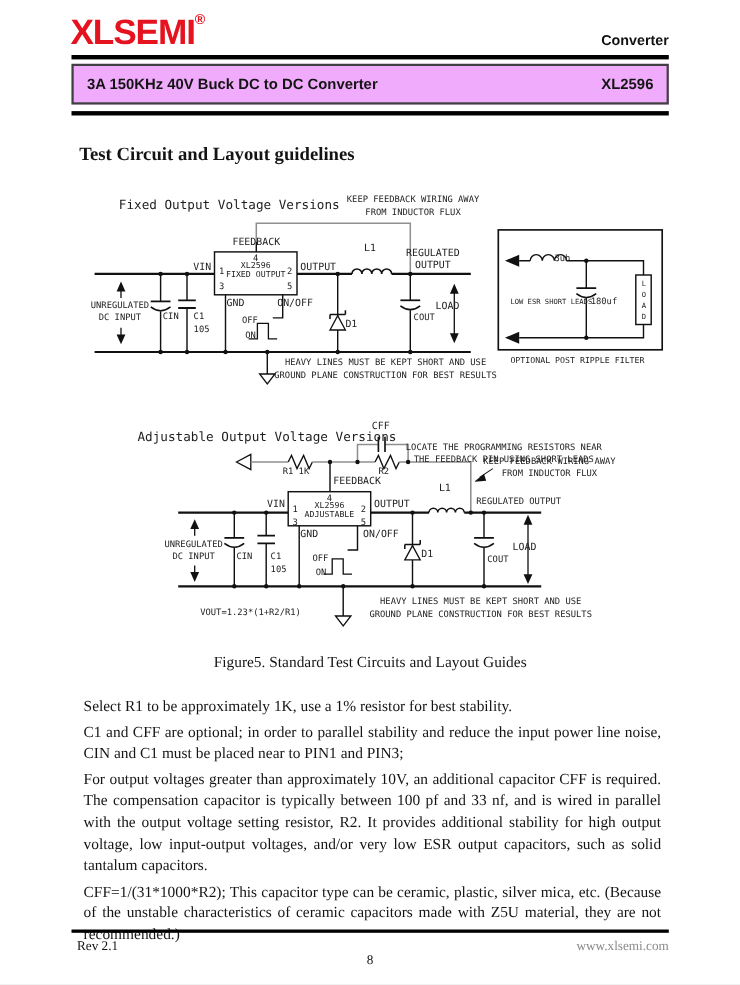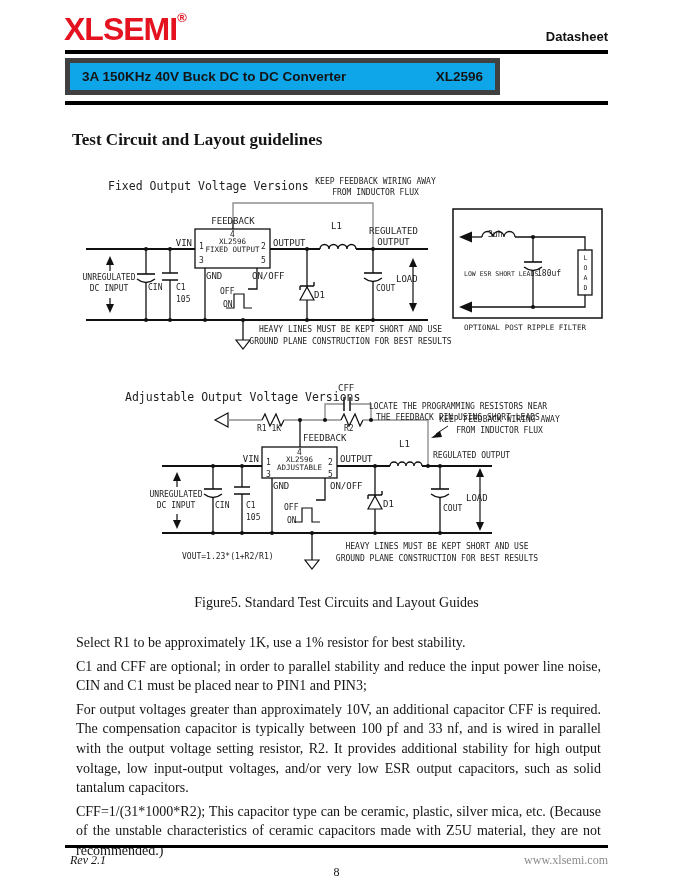--- a/index.html
+++ b/index.html
@@ -8,22 +8,22 @@
     background:#ffffff; overflow:hidden;
     font-family:"Liberation Serif", serif; color:#141414;
   }
   
   .logo { position:absolute; left:64px; top:10px; font-family:"Liberation Sans",sans-serif;
           font-weight:bold; font-size:32px; letter-spacing:-1px; color:#e4131f; }
   .logo .reg { font-size:13px; font-weight:bold; vertical-align:18px; letter-spacing:0; }
   .doctype { position:absolute; left:408px; top:29px; width:200px; text-align:right;
              font-family:"Liberation Sans",sans-serif; font-weight:bold; font-size:13px; color:#111; }
   .rule { position:absolute; left:65px; width:543px; background:#000; }
-  .titlebar { position:absolute; left:65px; top:58px; width:435px; height:37px;
-              background:#0ea5e9; border:5px solid #404040; box-sizing:border-box;
+  .titlebar { position:absolute; left:65px; top:58px; width:543px; height:37px;
+              background:#f0abfc; border:2px solid #404040; box-sizing:border-box;
               display:flex; align-items:center; justify-content:space-between;
               font-family:"Liberation Sans",sans-serif; font-weight:bold; font-size:13.5px; }
   .titlebar .lt { padding-left:12px; }
   .titlebar .rt { padding-right:12px; }
   .heading { position:absolute; left:72px; top:130px; font-size:17px; font-weight:bold; }
   
   .lbl { position:absolute; white-space:nowrap; font-family:"DejaVu Sans Mono",monospace;
          color:#1d1d1d; line-height:1.15; }
   .s11 { font-size:11.5px; }
   .s9  { font-size:9px; }
@@ -32,32 +32,32 @@
   .s65 { font-size:6.5px; }
   .ctr { text-align:center; }
   .note { line-height:11px; }
   .vert { writing-mode:vertical-lr; text-orientation:upright; letter-spacing:2px; }
   svg.schem { position:absolute; left:0; top:170px; }
   
   .caption { position:absolute; left:0; top:595px; width:100%; text-align:center; font-size:14px; }
   .bodytext { position:absolute; left:72px; top:629px; width:533px; font-size:14px;
               line-height:19.6px; text-align:justify; }
   .bodytext p { margin:4px; }
-  .footer-rev { position:absolute; left:70px; top:853px; font-size:12px;font-style:italic; }
+  .footer-rev { position:absolute; left:70px; top:853px; font-size:12px; }
   .footer-url { position:absolute; left:408px; top:853px; width:200px; text-align:right;
                 font-size:12px; color:#8b8b8b; }
   .footer-page { position:absolute; left:0; top:865px; width:100%; text-align:center; font-size:12px; }
 </style>
 </head>
 <body>
 
 <div class="page">
 
   <div class="logo"><span>XLSEMI</span><span class="reg">®</span></div>
-  <div class="doctype">Datasheet</div>
+  <div class="doctype">Converter</div>
   <div class="rule" style="top:50px;height:4px;"></div>
   <div class="titlebar">
     <span class="lt">3A 150KHz 40V Buck DC to DC Converter</span>
     <span class="rt">XL2596</span>
   </div>
   <div class="rule" style="top:101px;height:4px;"></div>
 
   <div class="heading">Test Circuit and Layout guidelines</div>
 
   <svg class="schem" width="673" height="420" viewBox="0 0 673 420">
@@ -276,21 +276,21 @@
     <div>REGULATED</div>
     <div>OUTPUT</div>
   </div>
   <span class="lbl s8" style="left:376px;top:284px;">COUT</span>
   <span class="lbl s9" style="left:396px;top:274px;">LOAD</span>
   <div class="lbl s8 ctr" style="left:248px;top:324px;width:205px;line-height:11.5px;">
     <div>HEAVY LINES MUST BE KEPT SHORT AND USE</div>
     <div>GROUND PLANE CONSTRUCTION FOR BEST RESULTS</div>
   </div>
 
-  <span class="lbl s8" style="left:488px;top:230px;">3uh</span>
+  <span class="lbl s8" style="left:504px;top:230px;">3uh</span>
   <span class="lbl s65" style="left:464px;top:271px;">LOW ESR SHORT LEADS</span>
   <span class="lbl s8" style="left:537px;top:269px;">180uf</span>
   <span class="lbl s65 vert" style="left:581px;top:254px;">LOAD</span>
   <span class="lbl s75" style="left:464px;top:324px;">OPTIONAL POST RIPPLE FILTER</span>
 
   <span class="lbl s11" style="left:125px;top:391px;">Adjustable Output Voltage Versions</span>
   <span class="lbl s9" style="left:338px;top:383px;">CFF</span>
   <div class="lbl s8 ctr note" style="left:368px;top:381px;width:180px;margin-top:20px;">
     <div>LOCATE THE PROGRAMMING RESISTORS NEAR</div>
     <div>THE FEEDBACK PIN USING SHORT LEADS</div>

